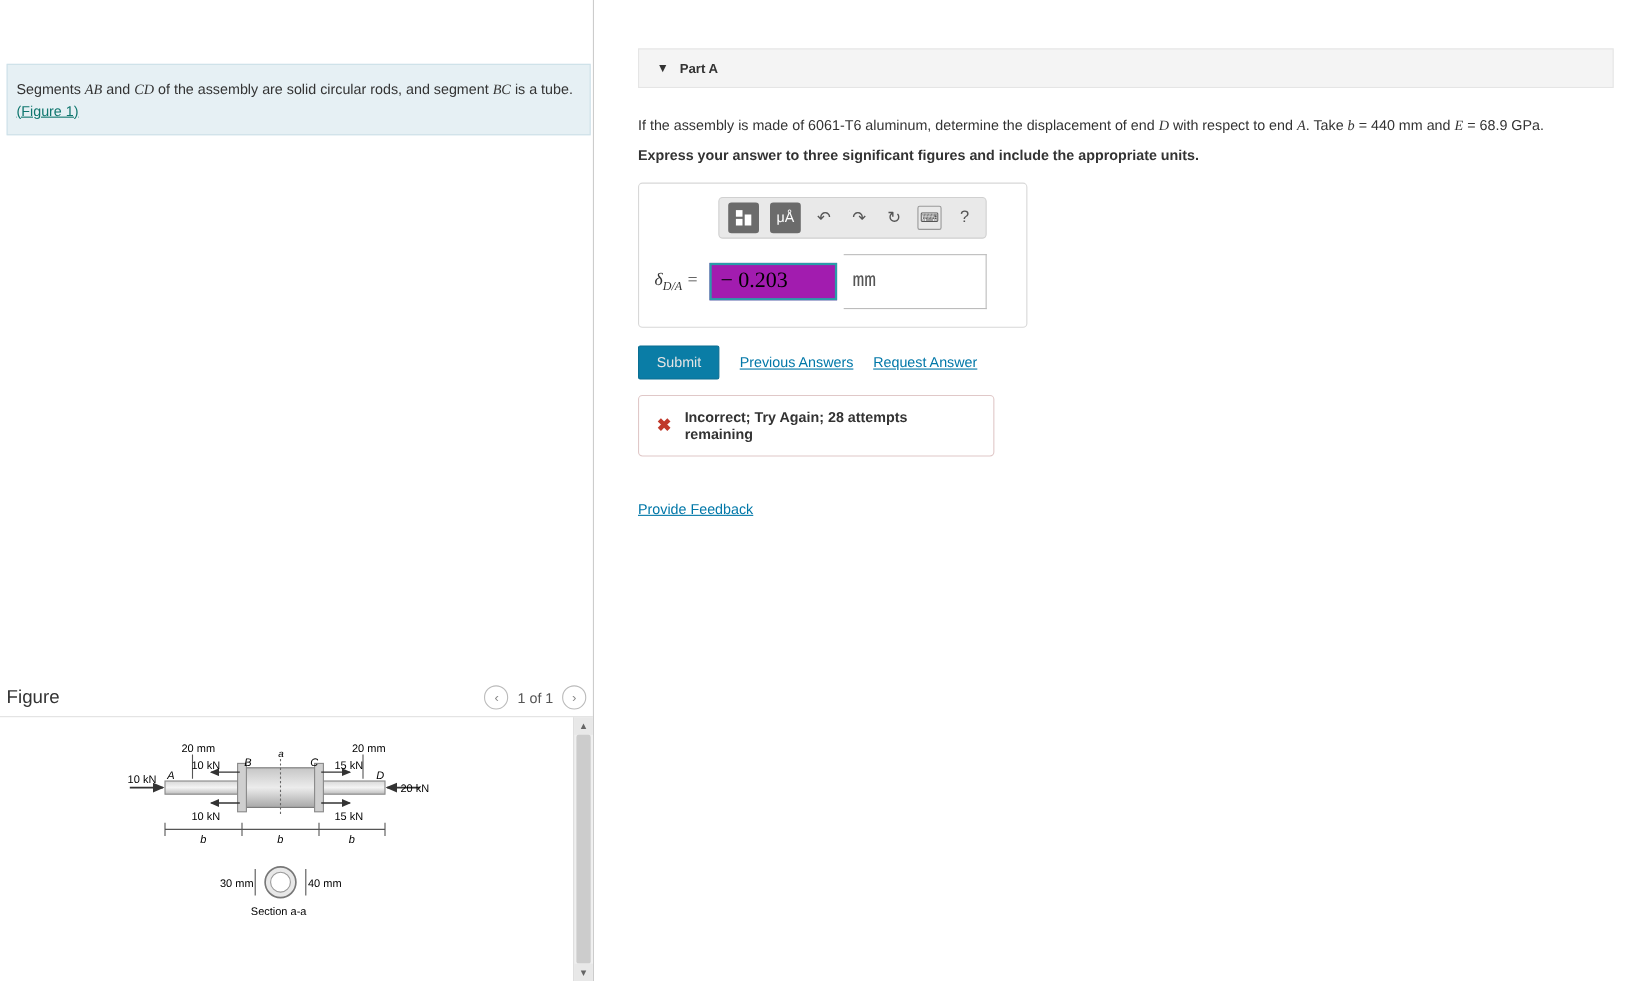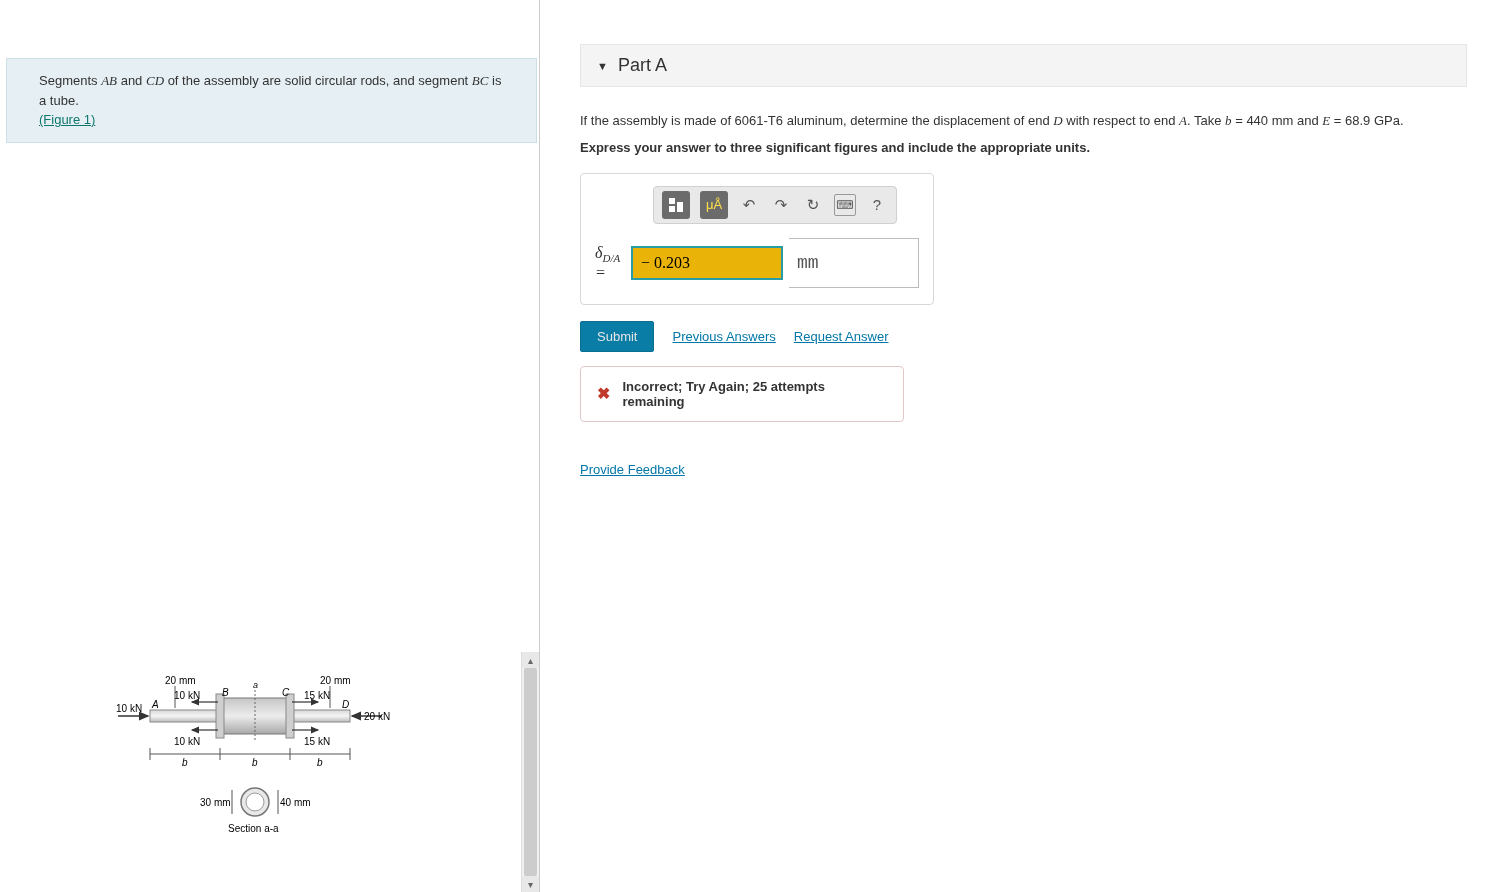--- a/index.html
+++ b/index.html
@@ -12,21 +12,21 @@
     width: 1497px;
     height: 892px;
     overflow: hidden;
   }
   .layout { display: flex; width: 100%; height: 100%; }
   .left-col { width: 540px; border-right: 1px solid #ccc; position: relative; padding: 8px 0 0 4px; }
   .right-col { flex: 1; padding: 0 30px 0 40px; }
   .info-box {
     background: #e6f0f4;
     border: 1px solid #cde0e8;
-    padding: 12px 32px;
+    padding: 12px 8px;
     margin: 50px 2px 0 2px;
     line-height: 1.5;
     color: #333;
   }
   .figure-link { color: #0f766e; text-decoration: underline; cursor: pointer; }
   .italic { font-style: italic; font-family: "Times New Roman", serif; }
   .figure-section { position: absolute; bottom: 0; left: 0; right: 0; }
   .figure-hdr {
     display: flex; align-items: center; justify-content: space-between;
     padding: 4px 6px 6px 6px; border-bottom: 1px solid #e2e2e2;
@@ -48,50 +48,50 @@
     font-size: 10px; color: #666; background: #e8e8e8; cursor: pointer;
   }
   .fig-scroll .track { position: absolute; top: 16px; bottom: 16px; left: 2px; right: 2px; background: #ccc; border-radius: 2px; }
   .figure-img { position: absolute; left: 110px; top: 20px; }
 
   .part-header {
     background: #f4f4f4; border: 1px solid #e5e5e5;
     padding: 10px 16px; margin-top: 44px; display: flex; align-items: center; gap: 10px;
   }
   .part-caret { font-size: 11px; color: #333; }
-  .part-title { font-weight: normal; font-size: 18px; }
+  .part-title { font-weight: bold; font-size: 12px; }
   .question-body { padding: 24px 0 0 0; line-height: 1.6; }
   .bold-line { font-weight: bold; margin-top: 6px; }
 
   .answer-wrap {
     border: 1px solid #d8d8d8; border-radius: 4px;
     width: 354px; margin-top: 14px; padding: 12px 14px 16px 14px;
     background: #fff;
   }
   .toolbar {
     background: #e9e9e9; border: 1px solid #d0d0d0; border-radius: 4px;
     display: inline-flex; align-items: center; gap: 10px;
     padding: 4px 8px; margin-left: 58px;
   }
   .tb-btn {
     width: 28px; height: 28px; background: #6b6b6b; border-radius: 3px;
-    color: #fde047; display: inline-flex; align-items: center; justify-content: center;
+    color: #ffffff; display: inline-flex; align-items: center; justify-content: center;
     font-size: 13px; cursor: pointer;
   }
   .tb-ghost {
     width: 22px; height: 22px; display: inline-flex; align-items: center; justify-content: center;
     color: #555; cursor: pointer; font-size: 15px;
   }
   .answer-row { display: flex; align-items: center; margin-top: 14px; gap: 6px; }
   .lhs { font-family: Liberation Serif, serif; font-style: italic; font-size: 16px; margin-right: 4px; }
   .sub { font-size: 11px; vertical-align: sub; }
   .value-input {
-    border: 2px solid #2a9ca8; height: 34px; width: 152px;
-    font-family: "Times New Roman", serif; font-size: 16px;
-    padding: 2px 8px; outline: none; background: #eab308;
+    border: 2px solid #2a9ca8; height: 34px; width: 116px;
+    font-family: "Times New Roman", serif; font-size: 20px;
+    padding: 2px 8px; outline: none; background: #a21caf;
   }
   .unit-input {
     border: 1px solid #bcbcbc; border-left: none; height: 50px; width: 130px;
     font-family: Liberation Mono, monospace; font-size: 18px;
     padding: 2px 8px; outline: none; background: #fff; color: #555;
   }
 
   .actions { display: flex; align-items: center; gap: 18px; margin-top: 16px; }
   .submit-btn {
     background: #0a7da6; color: #e5e5e5; border: 1px solid #0a6e92;
@@ -113,20 +113,28 @@
 <body>
 
 <div class="layout">
   <div class="left-col">
     <div class="info-box">
       <span>Segments </span><span class="italic">AB</span><span> and </span><span class="italic">CD</span><span> of the assembly are solid circular rods, and segment </span><span class="italic">BC</span><span> is a tube.</span><br>
       <span class="figure-link">(Figure 1)</span>
     </div>
 
     <div class="figure-section">
+      <div class="figure-hdr">
+        <div class="figure-title">Figure</div>
+        <div class="fig-nav">
+          <span class="circ-btn">‹</span>
+          <span>1 of 1</span>
+          <span class="circ-btn">›</span>
+        </div>
+      </div>
       <div class="figure-body">
         <div class="figure-img">
           <svg width="300" height="200" viewBox="0 0 300 200">
             <defs>
               <linearGradient id="rodg" x1="0" y1="0" x2="0" y2="1">
                 <stop offset="0%" stop-color="#d8d8d8"></stop>
                   <stop offset="50%" stop-color="#f4f4f4"></stop>
                   <stop offset="100%" stop-color="#bcbcbc"></stop>
               </linearGradient>
               <linearGradient id="tubeg" x1="0" y1="0" x2="0" y2="1">
@@ -234,20 +242,20 @@
     </div>
 
     <div class="actions">
       <button class="submit-btn">Submit</button>
       <span class="link-a">Previous Answers</span>
       <span class="link-a">Request Answer</span>
     </div>
 
     <div class="feedback-box">
       <span class="x-icon">✖</span>
-      <span class="feedback-text">Incorrect; Try Again; 25 attempts remaining</span>
+      <span class="feedback-text">Incorrect; Try Again; 28 attempts remaining</span>
     </div>
 
     <div class="provide-feedback">
       <span class="link-a">Provide Feedback</span>
     </div>
   </div>
 </div>
 
 </body></html>

